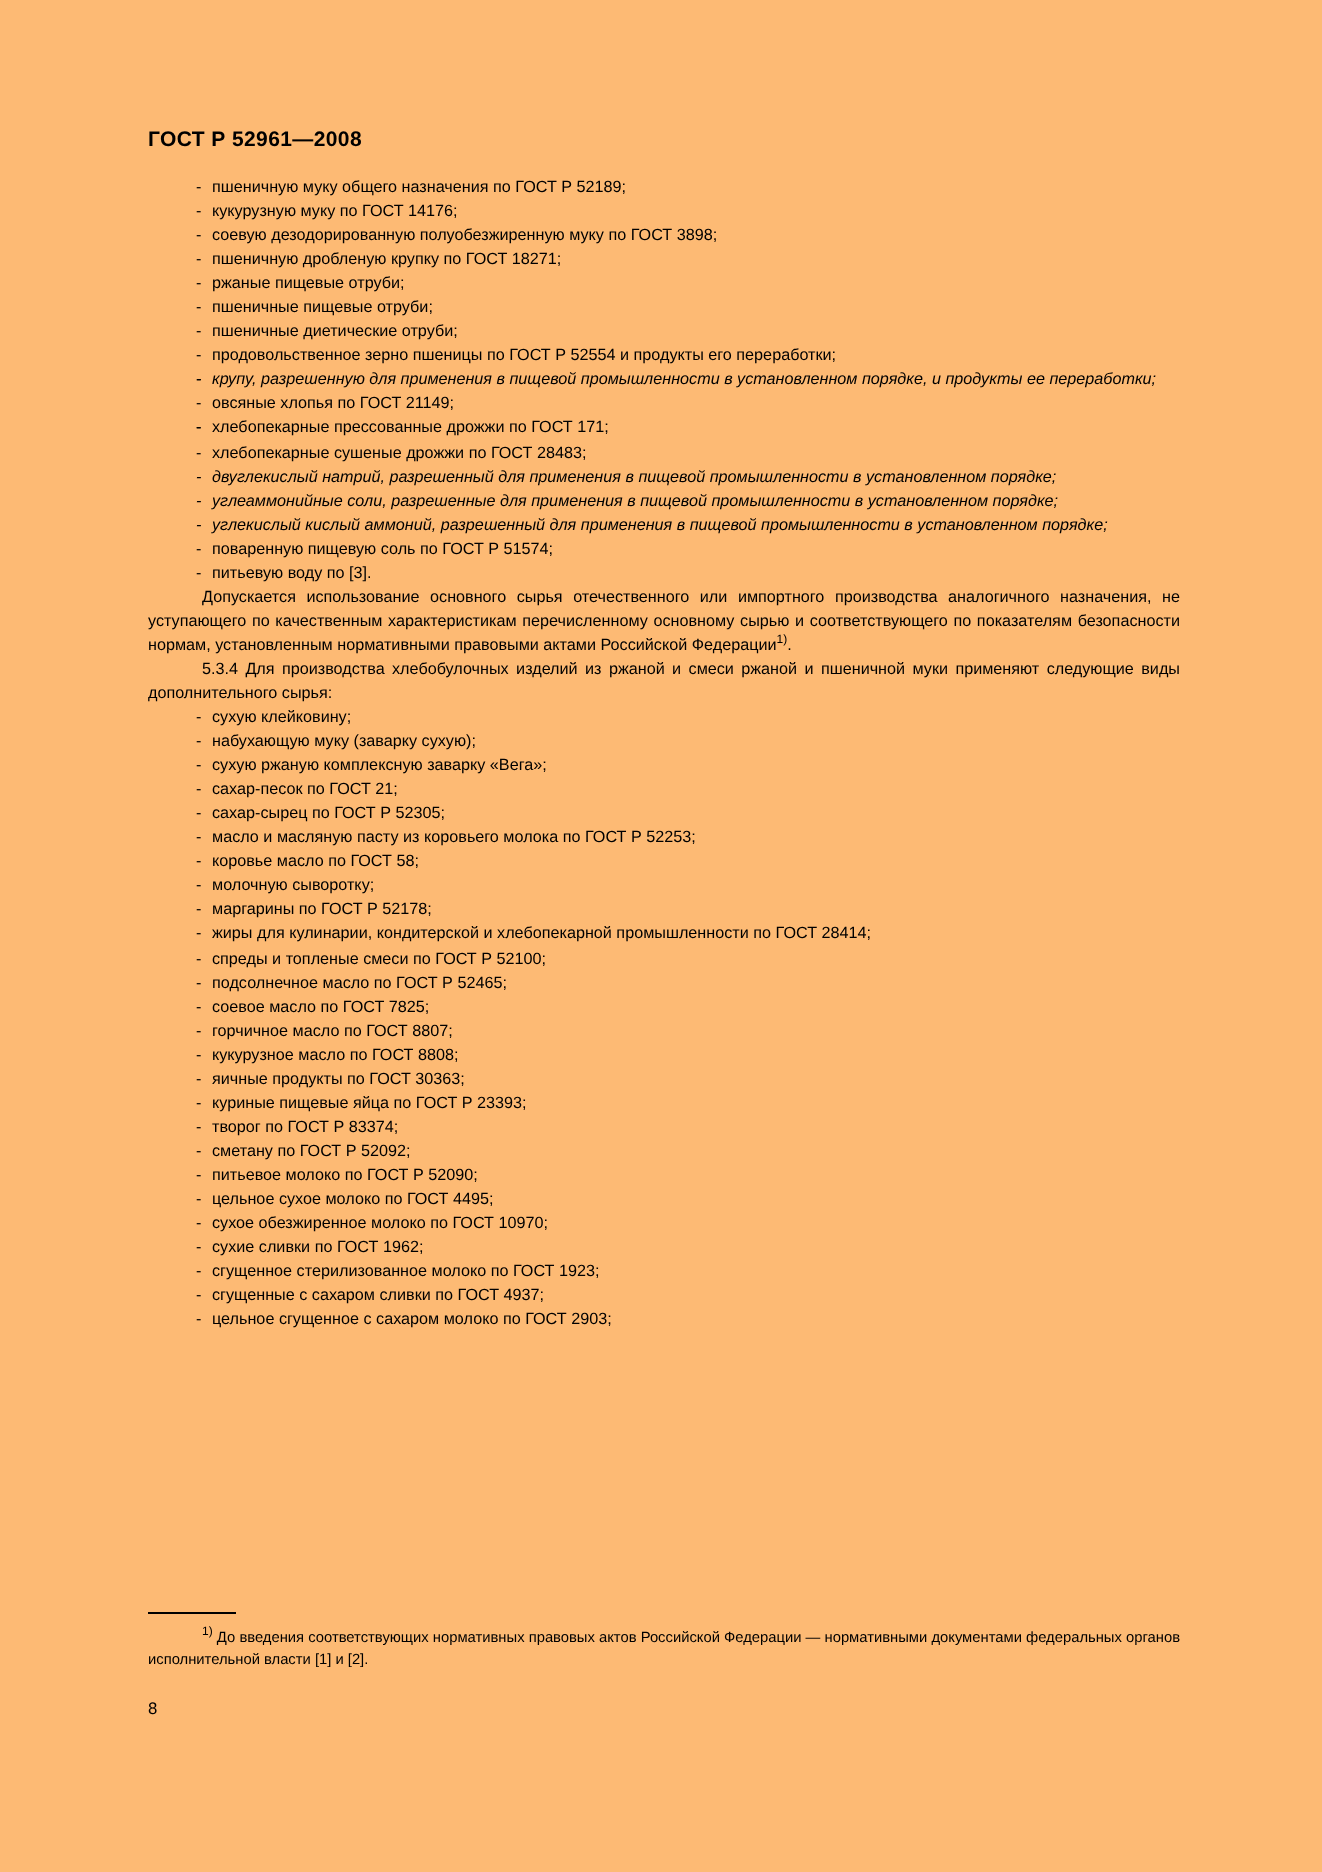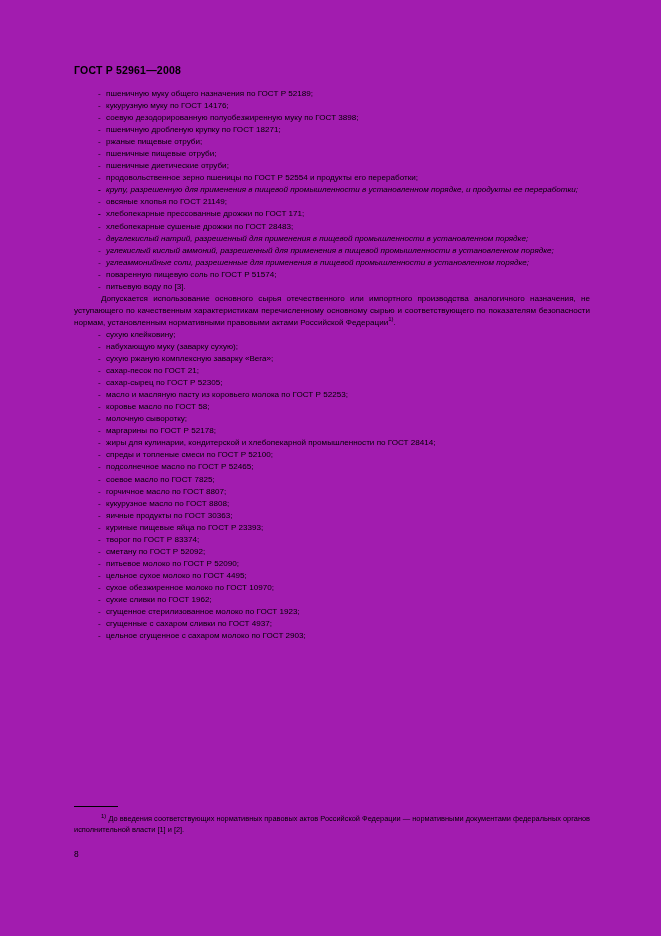--- a/index.html
+++ b/index.html
@@ -4,21 +4,21 @@
 <style>
   html, body {
     margin: 0;
     padding: 0;
     background: #ffffff;
   }
   .page {
     position: relative;
     width: 661px;
     height: 936px;
-    background: #a21caf;
+    background: #fdba74;
     font-family: "Liberation Sans", sans-serif;
     color: #000000;
     overflow: hidden;
   }
   .header {
     position: absolute;
     top: 64px;
     left: 74px;
     font-size: 10.5px;
     font-weight: bold;
@@ -104,25 +104,26 @@
       <div class="list-item"><span class="dash">-</span><span>пшеничные пищевые отруби;</span></div>
       <div class="list-item"><span class="dash">-</span><span>пшеничные диетические отруби;</span></div>
       <div class="list-item"><span class="dash">-</span><span>продовольственное зерно пшеницы по ГОСТ Р 52554 и продукты его переработки;</span></div>
       <div class="list-item"><span class="dash">-</span></div>
       <div class="list-item wrap"><span class="dash">-</span><span>крупу, разрешенную для применения в пищевой промышленности в установленном порядке, и продукты ее переработки;</span></div>
       <div class="list-item"><span class="dash">-</span><span>овсяные хлопья по ГОСТ 21149;</span></div>
       <div class="list-item"><span class="dash">-</span></div>
       <div class="list-item"><span class="dash">-</span><span>хлебопекарные прессованные дрожжи по ГОСТ 171;</span></div>
       <div class="list-item"><span class="dash">-</span><span>хлебопекарные сушеные дрожжи по ГОСТ 28483;</span></div>
       <div class="list-item wrap"><span class="dash">-</span><span>двуглекислый натрий, разрешенный для применения в пищевой промышленности в установленном порядке;</span></div>
+      <div class="list-item wrap"><span class="dash">-</span><span>углеаммонийные соли, разрешенные для применения в пищевой промышленности в установленном порядке;</span></div>
       <div class="list-item wrap"><span class="dash">-</span><span>углекислый кислый аммоний, разрешенный для применения в пищевой промышленности в установленном порядке;</span></div>
-      <div class="list-item wrap"><span class="dash">-</span><span>углеаммонийные соли, разрешенные для применения в пищевой промышленности в установленном порядке;</span></div>
       <div class="list-item"><span class="dash">-</span><span>поваренную пищевую соль по ГОСТ Р 51574;</span></div>
       <div class="list-item"><span class="dash">-</span><span>питьевую воду по [3].</span></div>
       <div class="para"><span>Допускается использование основного сырья отечественного или импортного производства аналогичного назначения, не уступающего по качественным характеристикам перечисленному основному сырью и соответствующего по показателям безопасности нормам, установленным нормативными правовыми актами Российской Федерации</span><sup>1)</sup><span>.</span></div>
+      <div class="para"><span>5.3.4  Для производства хлебобулочных изделий из ржаной и смеси ржаной и пшеничной муки применяют следующие виды дополнительного сырья:</span></div>
       <div class="list-item"><span class="dash">-</span><span>сухую клейковину;</span></div>
       <div class="list-item"><span class="dash">-</span><span>набухающую муку (заварку сухую);</span></div>
       <div class="list-item"><span class="dash">-</span><span>сухую ржаную комплексную заварку «Вега»;</span></div>
       <div class="list-item"><span class="dash">-</span><span>сахар-песок по ГОСТ 21;</span></div>
       <div class="list-item"><span class="dash">-</span><span>сахар-сырец по ГОСТ Р 52305;</span></div>
       <div class="list-item"><span class="dash">-</span><span>масло и масляную пасту из коровьего молока по ГОСТ Р 52253;</span></div>
       <div class="list-item"><span class="dash">-</span><span>коровье масло по ГОСТ 58;</span></div>
       <div class="list-item"><span class="dash">-</span><span>молочную сыворотку;</span></div>
       <div class="list-item"><span class="dash">-</span><span>маргарины по ГОСТ Р 52178;</span></div>
       <div class="list-item"><span class="dash">-</span><span>жиры для кулинарии, кондитерской и хлебопекарной промышленности по ГОСТ 28414;</span></div>

